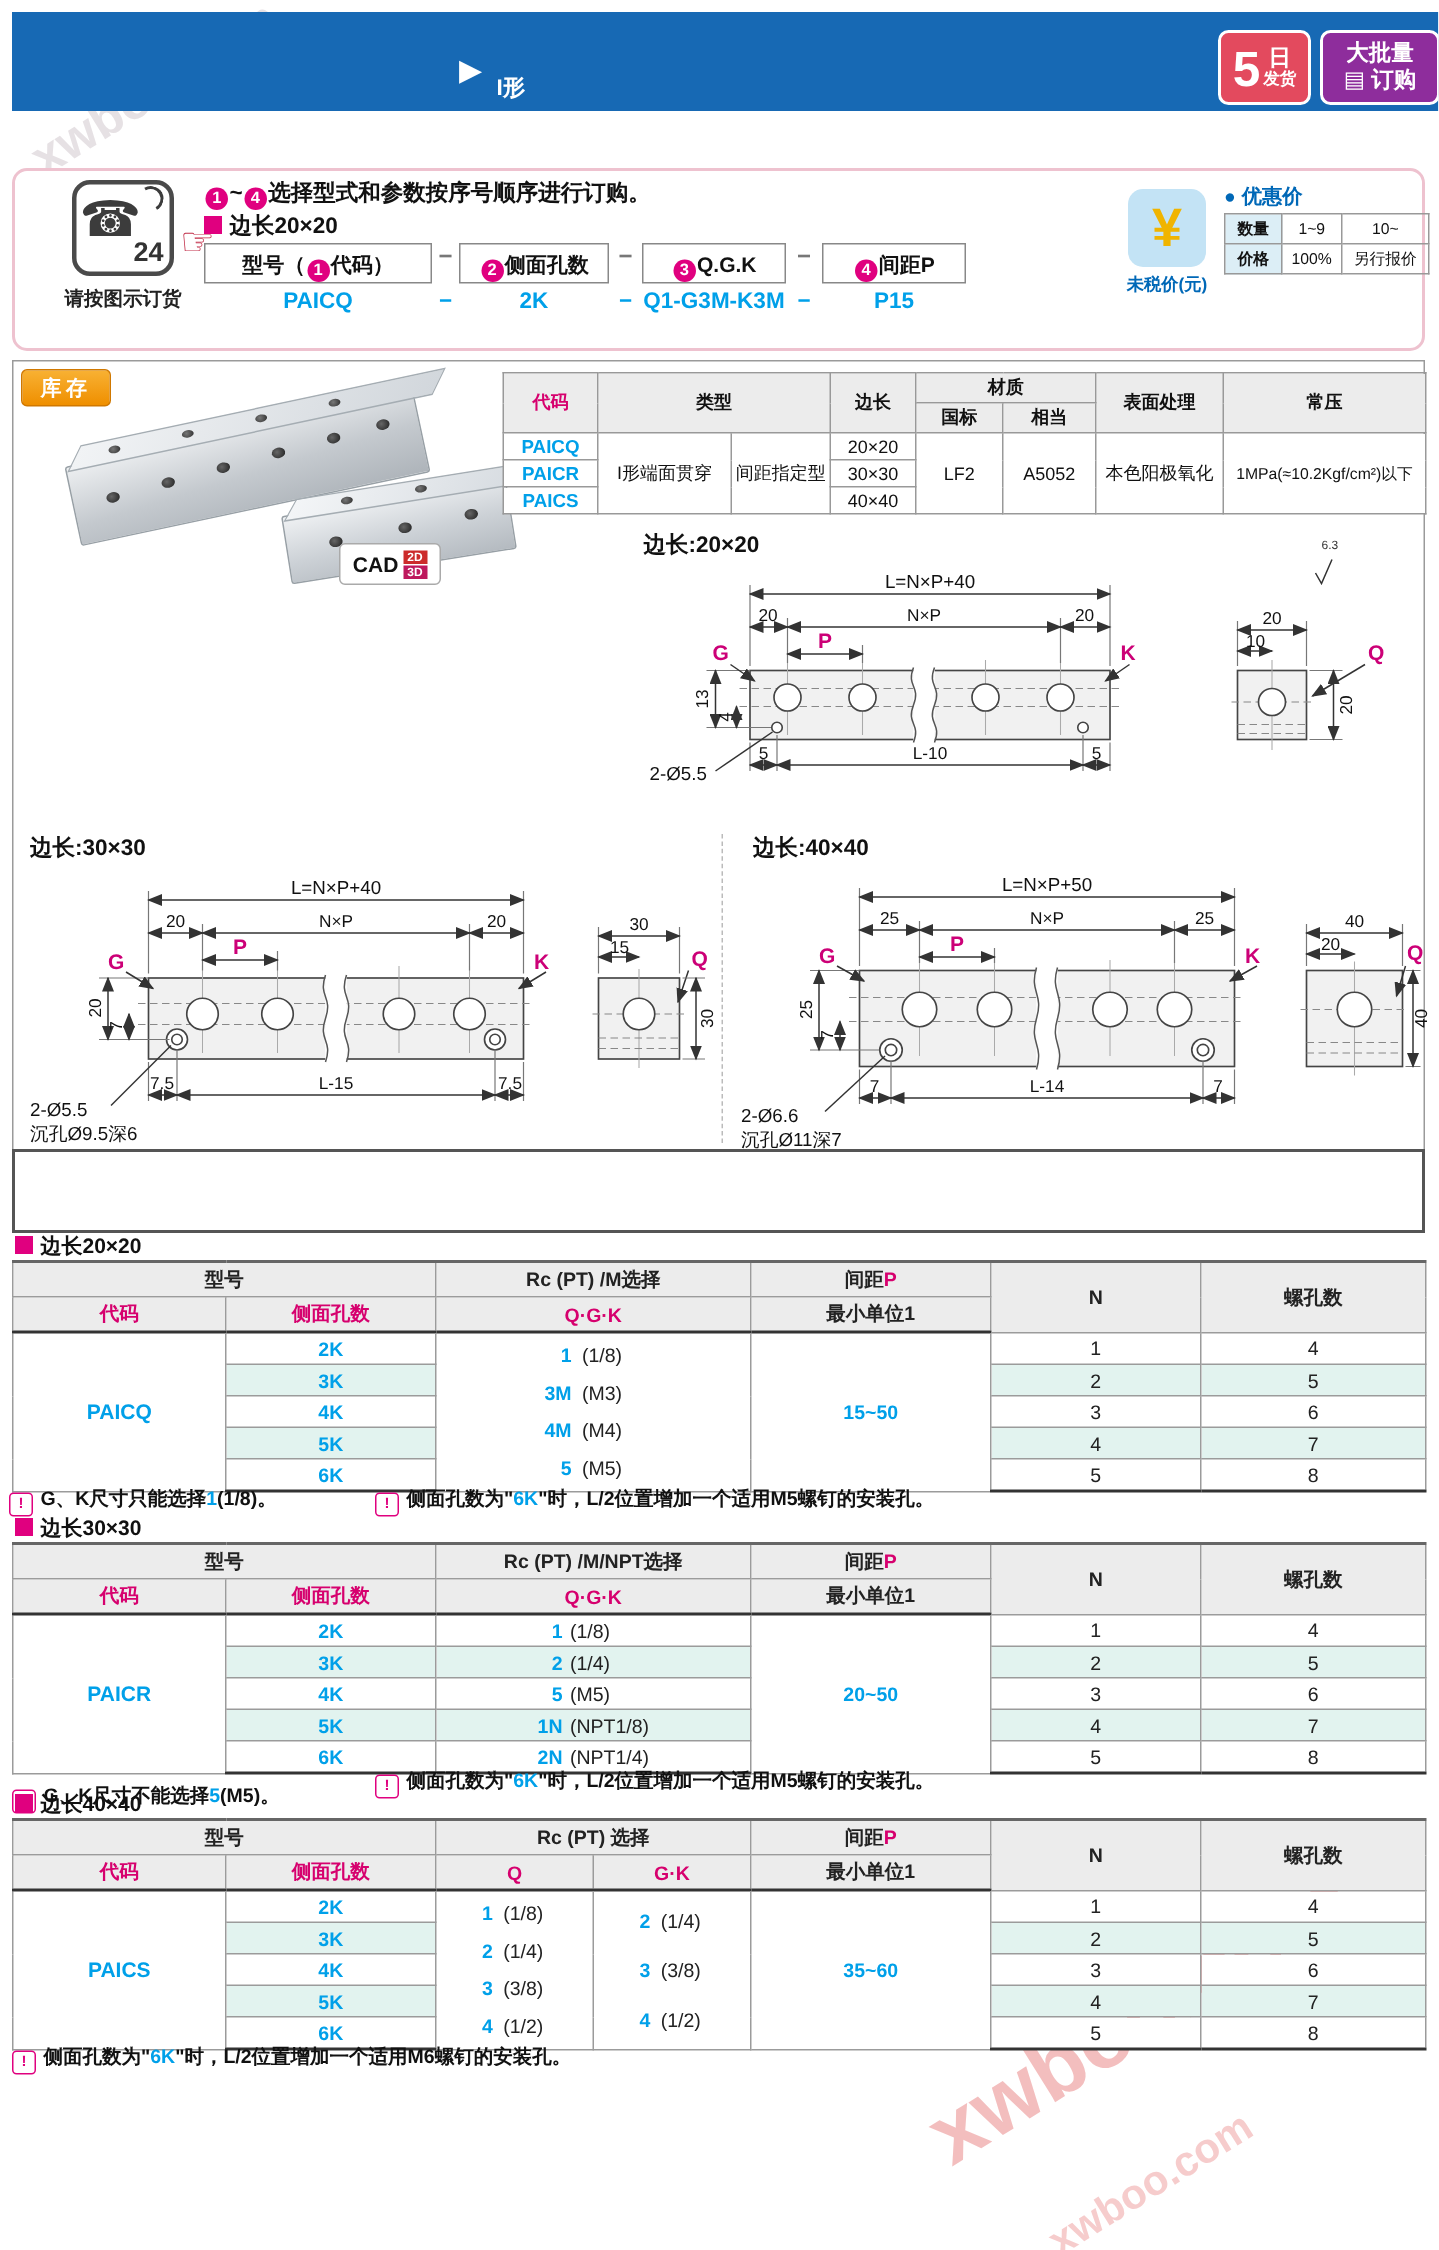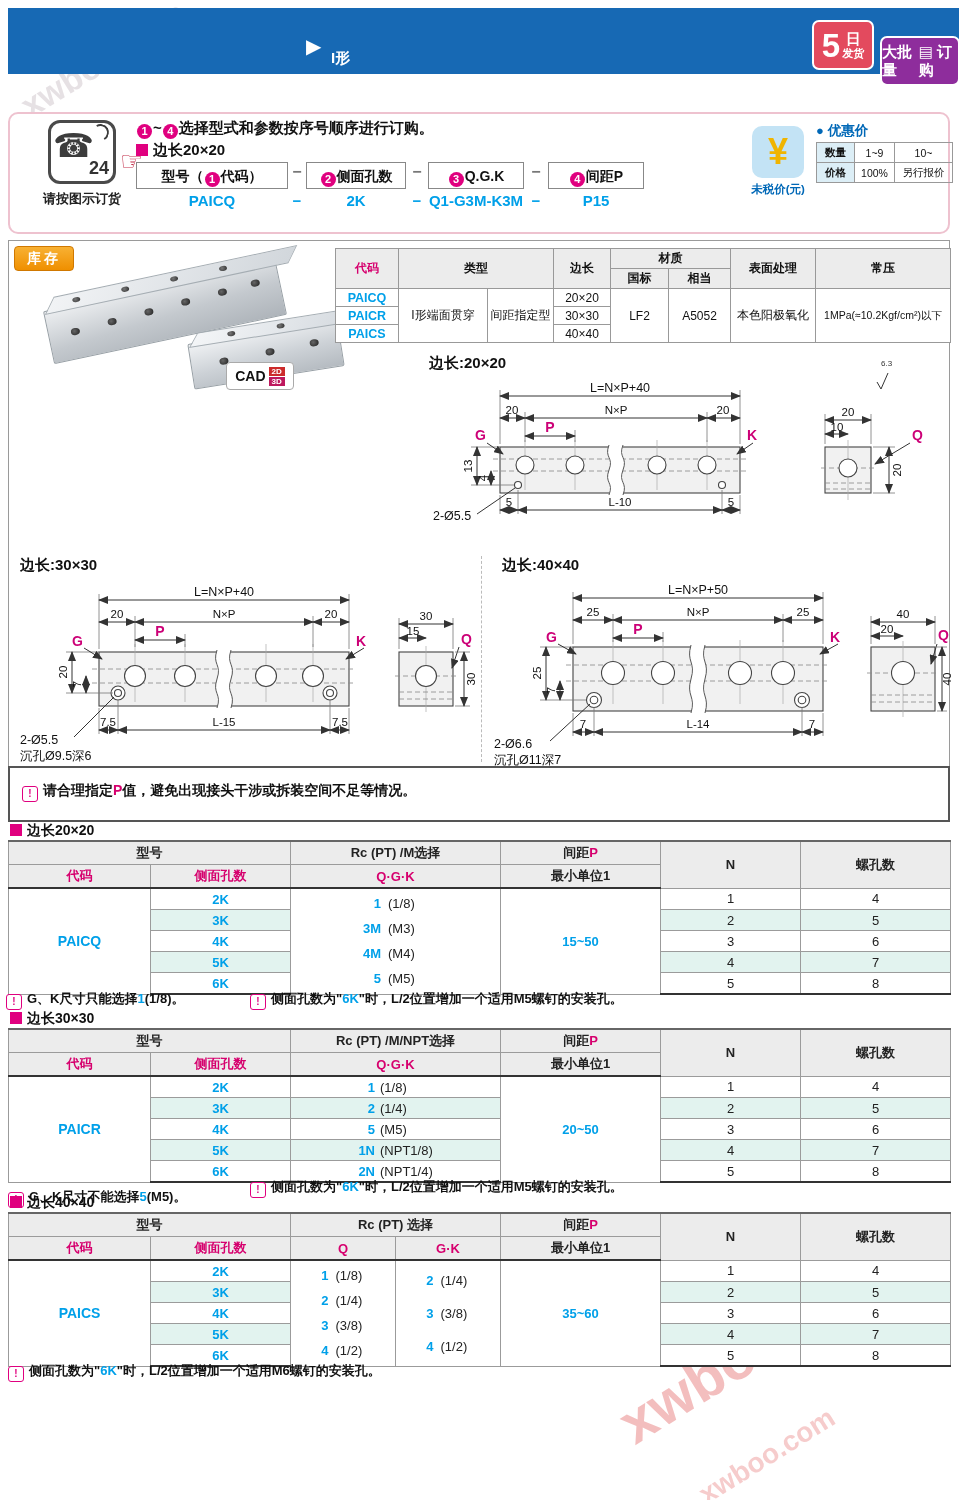--- a/index.html
+++ b/index.html
@@ -17,21 +17,21 @@
   .banner{left:8px;top:8px;width:951px;height:66px;background:#1769b4;}
   .banner-title{left:16px;top:10px;font-size:37px;font-weight:bold;color:#fff;letter-spacing:5px;}
   .banner-arrow{left:298px;top:26px;font-size:20px;color:#fff;}
   .banner-sub{left:322px;top:10px;font-size:23px;font-weight:bold;color:#fff;}
   .banner-sub2{left:323px;top:41px;font-size:15px;font-weight:bold;color:#fff;}
   .badge5{left:804px;top:12px;width:62px;height:50px;background:#e34a5e;border:2px solid #fff;border-radius:7px;display:flex;align-items:center;justify-content:center;gap:2px;box-sizing:border-box;}
   .badge5 .n5{font-size:33px;font-weight:bold;color:#fff;line-height:1;}
   .badge5 .col{display:flex;flex-direction:column;align-items:center;}
   .badge5 .d{font-size:15px;font-weight:bold;color:#fff;line-height:1.1;}
   .badge5 .s{font-size:11px;font-weight:bold;color:#fff;line-height:1.1;}
-  .badgeb{left:872px;top:28px;width:80px;height:50px;background:#8e2d9c;border:2px solid #fff;border-radius:7px;display:flex;align-items:center;justify-content:center;box-sizing:border-box;}
+  .badgeb{left:872px;top:12px;width:80px;height:50px;background:#8e2d9c;border:2px solid #fff;border-radius:7px;display:flex;flex-direction:column;align-items:center;justify-content:center;box-sizing:border-box;}
   .badgeb .l1{font-size:15px;font-weight:bold;color:#fff;line-height:1.2;}
   .badgeb .l2{font-size:15px;font-weight:bold;color:#fff;line-height:1.2;}
 
   
   .orderbox{left:8px;top:112px;width:942px;height:122px;border:2px solid #eec2cf;border-radius:10px;box-sizing:border-box;background:#fff;}
   .phonebox{left:48px;top:120px;width:68px;height:64px;border:3px solid #4a4a4a;border-radius:12px;box-sizing:border-box;}
   .phonebox .ph{position:absolute;left:2px;top:6px;font-size:33px;color:#3c3c3c;line-height:1;}
   .phonebox .n24{position:absolute;right:4px;bottom:2px;font-size:18px;font-weight:bold;color:#333;}
   .phonebox .arc{position:absolute;right:4px;top:1px;width:13px;height:13px;border:2.5px solid transparent;border-top-color:#3c3c3c;border-right-color:#3c3c3c;border-radius:50%;transform:rotate(15deg);}
   .phone-cap{left:26px;top:190px;width:112px;text-align:center;font-size:13px;font-weight:bold;color:#222;}
@@ -559,23 +559,20 @@
       <text class="lblm" x="450" y="88">Q</text>
       <line class="dln" x1="449" y1="92" x2="443" y2="112" marker-end="url(#a40)"></line>
       <line class="ext" x1="449" y1="95" x2="459" y2="95"></line>
         <line class="ext" x1="449" y1="159" x2="459" y2="159"></line>
       <line class="dln" x1="454" y1="95" x2="454" y2="159" marker-start="url(#a40)" marker-end="url(#a40)"></line>
       <text class="dt mid" transform="translate(463,127) rotate(-90)">40</text>
     </g>
   </svg>
 
   <div class="abs notebox"></div>
-  <div class="abs notemain">
-    <span class="nicon">!</span><span>请合理指定</span><span class="mgp">P</span><span>值，避免出现接头干涉或拆装空间不足等情况。</span>
-  </div>
 
   <div class="sect" style="left:10px;top:822px;">
     <span class="sq"></span><span>边长20×20</span>
   </div>
   <table class="dtab" style="left:8px;top:840px;width:942px;">
     <colgroup>
         <col style="width:142px">
         <col style="width:140px">
         <col style="width:210px">
         <col style="width:160px">

